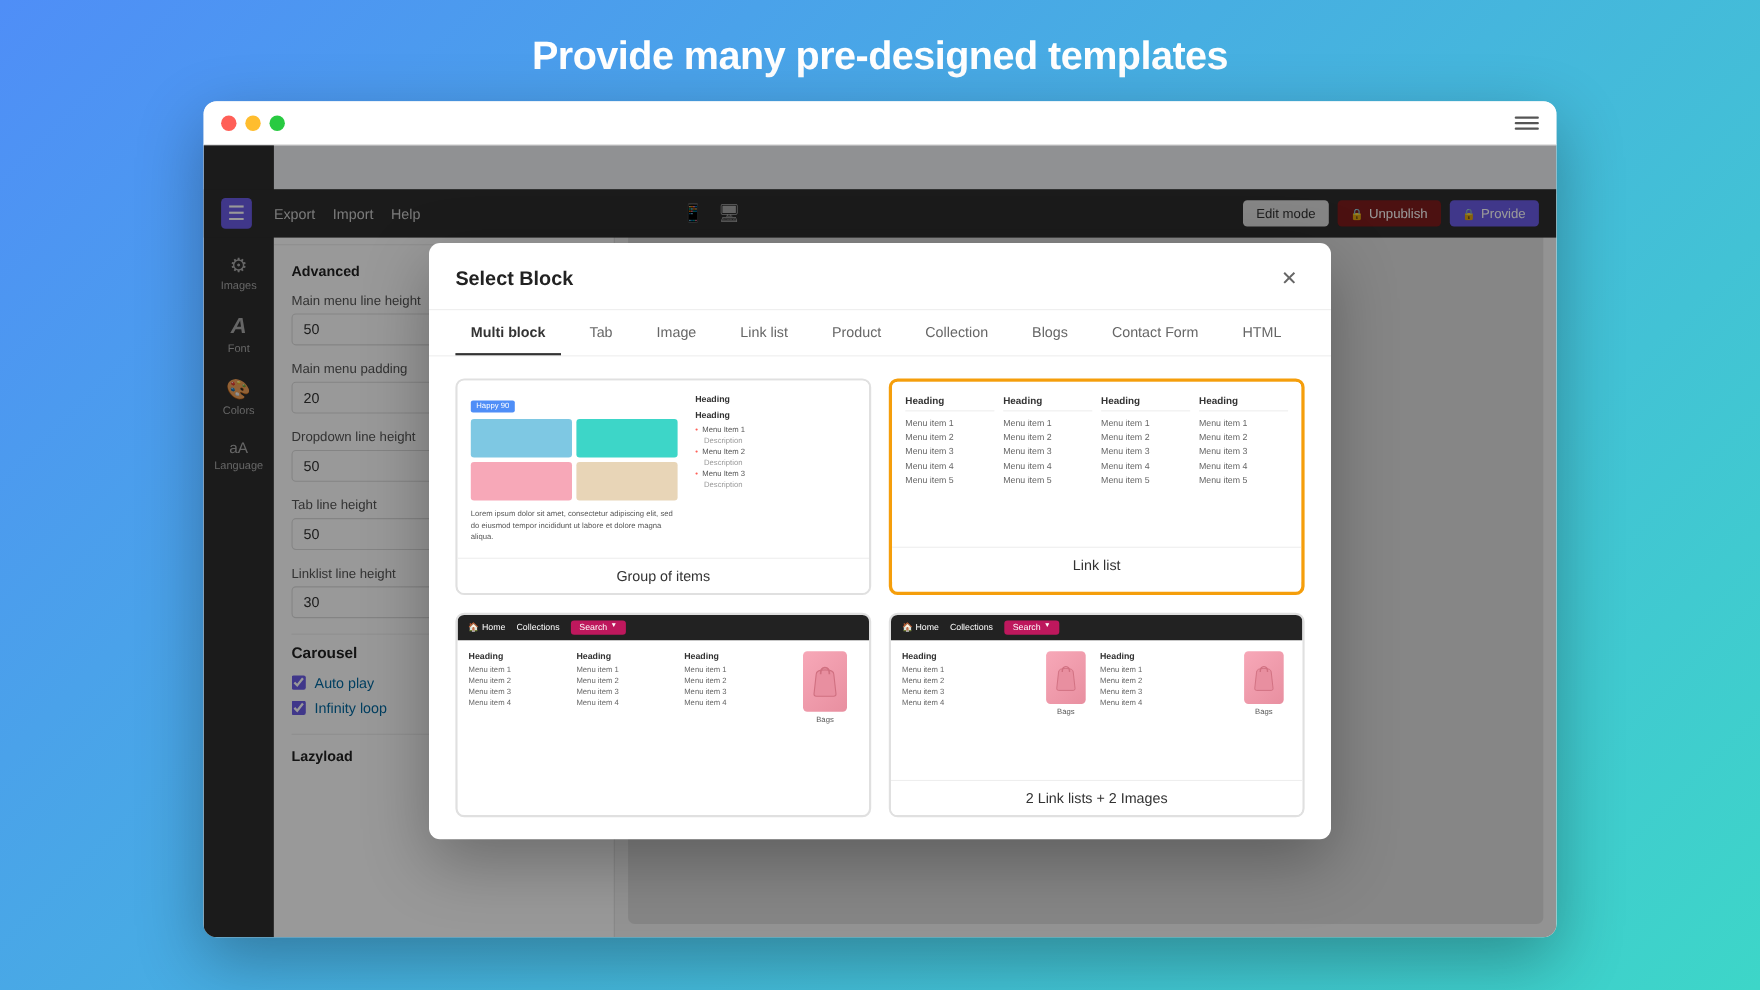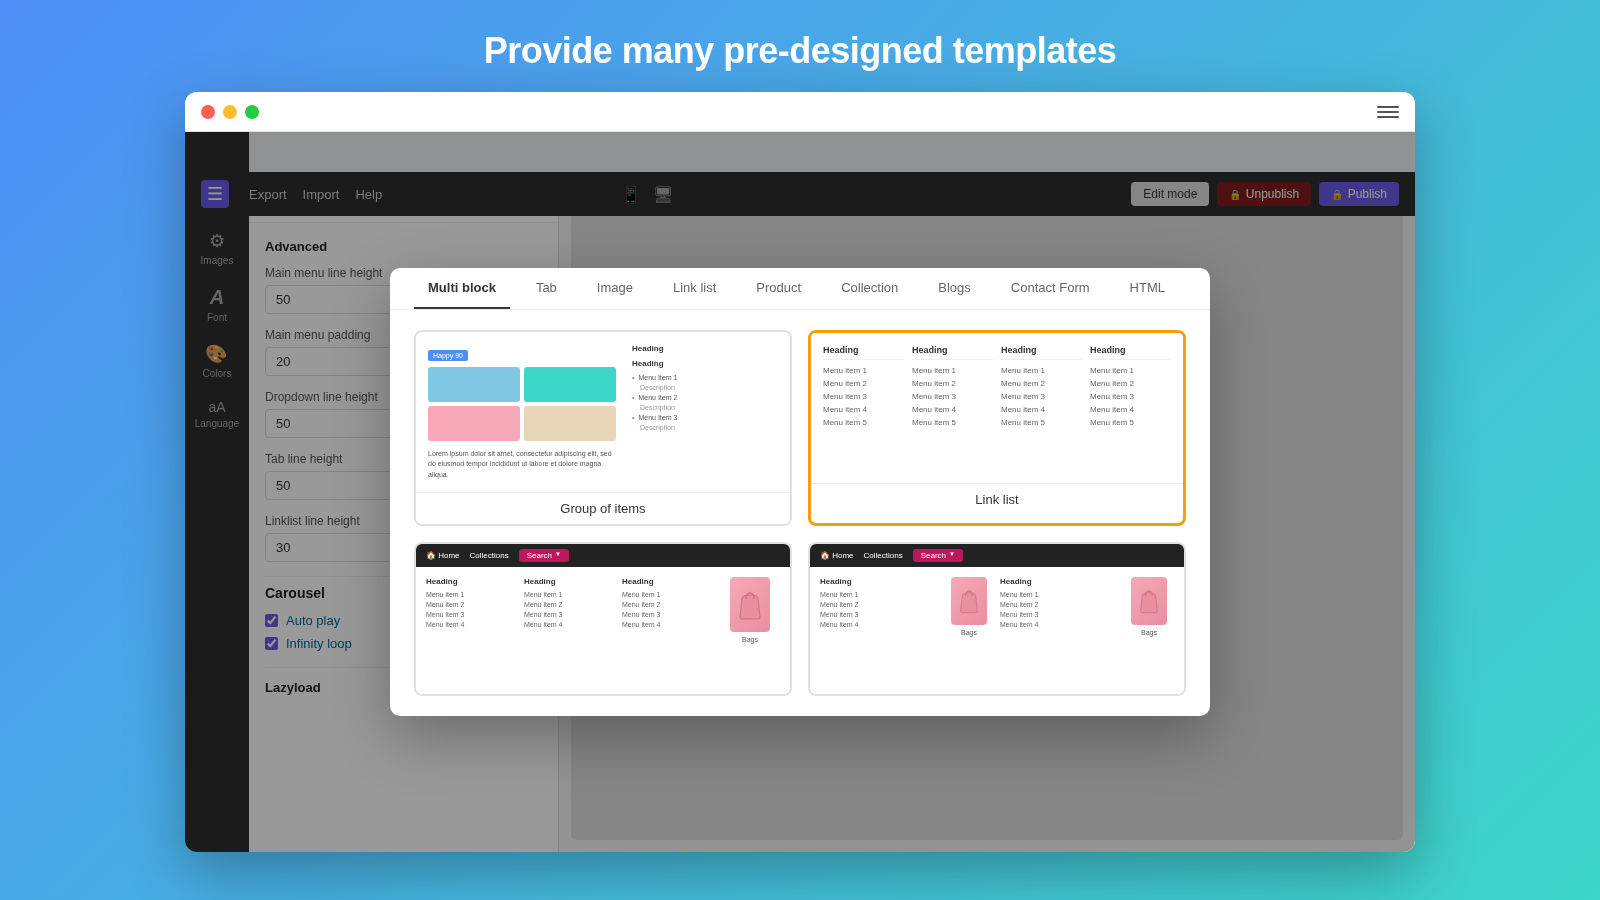--- a/index.html
+++ b/index.html
@@ -546,21 +546,21 @@
         <span class="device-icon">🖥</span>
       </div>
       <div class="toolbar-right">
         <button class="btn-edit-mode">Edit mode</button>
         <button class="btn-unpublish">
           <span class="lock-icon"></span>
           <span>Unpublish</span>
         </button>
         <button class="btn-publish">
           <span class="lock-icon"></span>
-          <span>Publish</span>
+          <span>Provide</span>
         </button>
       </div>
     </div>
 
     <div class="sidebar-icons">
       <div class="sidebar-icon-item">
         <span class="icon-symbol">⚙</span>
         <span class="icon-label">Images</span>
       </div>
       <div class="sidebar-icon-item">
@@ -623,20 +623,24 @@
       </div>
     </div>
 
     <div class="right-panels">
       <div style="background:#ccc; border-radius:6px; flex:1; opacity:0.5;"></div>
     </div>
 
     <div class="modal-overlay">
       <div class="modal">
 
+        <div class="modal-header">
+          <span class="modal-title">Select Block</span>
+          <button class="modal-close">✕</button>
+        </div>
 
         <div class="modal-tabs">
           <div class="modal-tab active">Multi block</div>
           <div class="modal-tab">Tab</div>
           <div class="modal-tab">Image</div>
           <div class="modal-tab">Link list</div>
           <div class="modal-tab">Product</div>
           <div class="modal-tab">Collection</div>
           <div class="modal-tab">Blogs</div>
           <div class="modal-tab">Contact Form</div>
@@ -808,20 +812,21 @@
                     <div class="tll-bag" style="width:36px;height:48px;background:linear-gradient(135deg,#f7a8b8,#e88fa0);">
                       <svg width="20" height="28" viewBox="0 0 24 32" fill="none">
                         <path d="M4 10 Q4 6 12 6 Q20 6 20 10 L22 28 Q22 30 20 30 L4 30 Q2 30 2 28 Z" fill="#e88fa0" stroke="#d07080" stroke-width="1"></path>
                         <path d="M8 10 Q8 4 12 4 Q16 4 16 10" stroke="#d07080" stroke-width="1.5" fill="none"></path>
                       </svg>
                     </div>
                     <div class="tll-bag-label">Bags</div>
                   </div>
                 </div>
               </div>
+              <div class="template-name">2 Link lists + 2 Images</div>
             </div>
 
           </div>
         </div>
       </div>
     </div>
 
   </div>
 </div>
 

